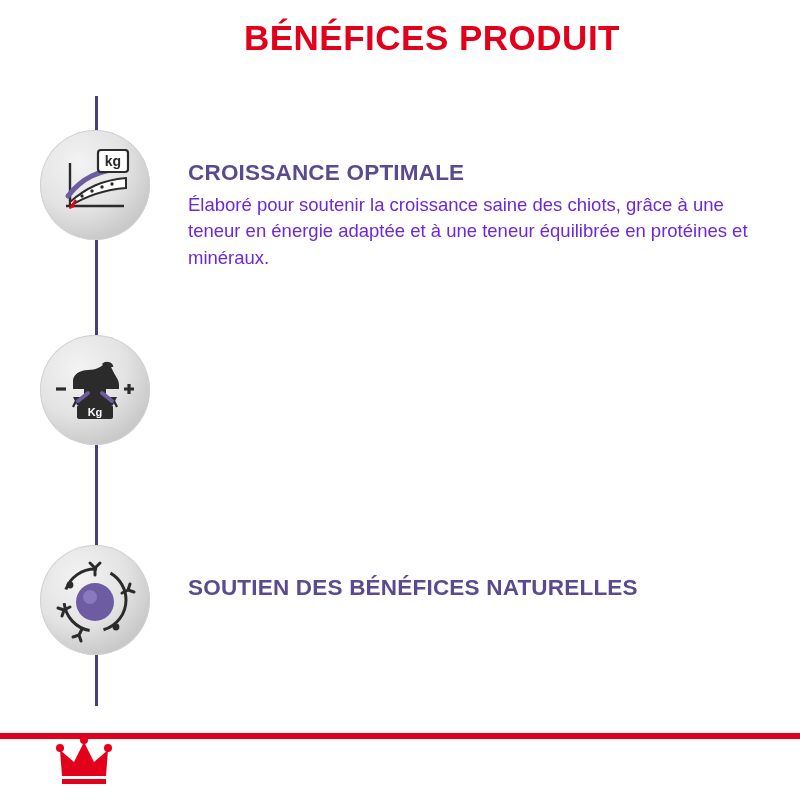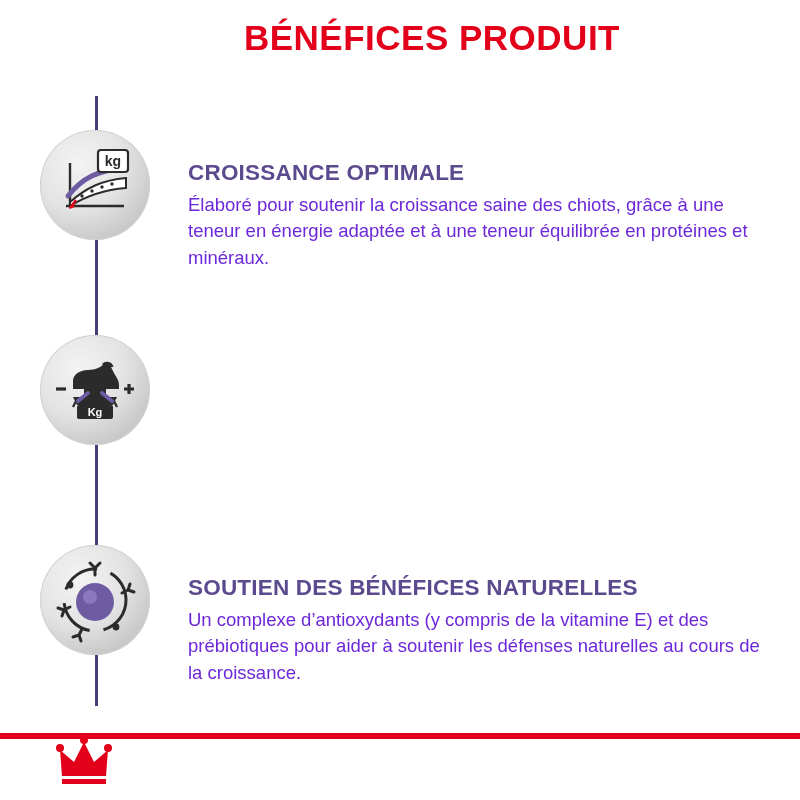--- a/index.html
+++ b/index.html
@@ -201,21 +201,20 @@
           <path d="M30 62 L24 65 M24 65 L18 63 M24 65 L22 71"></path>
           <path d="M82 48 L88 45 M88 45 L94 47 M88 45 L90 39"></path>
           <path d="M42 84 L39 90 M39 90 L33 92 M39 90 L41 96"></path>
         </g>
         <circle cx="30" cy="40" r="3.4" fill="#2b2b2b"></circle>
         <circle cx="76" cy="82" r="3.4" fill="#2b2b2b"></circle>
       </svg>
     </div>
     <div class="text-block">
       <p class="benefit-title">SOUTIEN DES BÉNÉFICES NATURELLES</p>
-      <p class="benefit-body">Un complexe d’antioxydants (y compris de la vitamine E) et des prébiotiques pour aider à soutenir les défenses naturelles au cours de la croissance.</p>
     </div>
   </div>
 
   <div class="footer-rule"></div>
   <svg class="footer-logo" viewBox="0 0 74 56">
     <path d="M8 40 L6 14 L20 26 L30 6 L40 26 L54 14 L52 40 Z" fill="#e2001a"></path>
     <circle cx="6" cy="12" r="4" fill="#e2001a"></circle>
     <circle cx="30" cy="4" r="4" fill="#e2001a"></circle>
     <circle cx="54" cy="12" r="4" fill="#e2001a"></circle>
     <rect x="8" y="43" width="44" height="5" fill="#e2001a"></rect>

